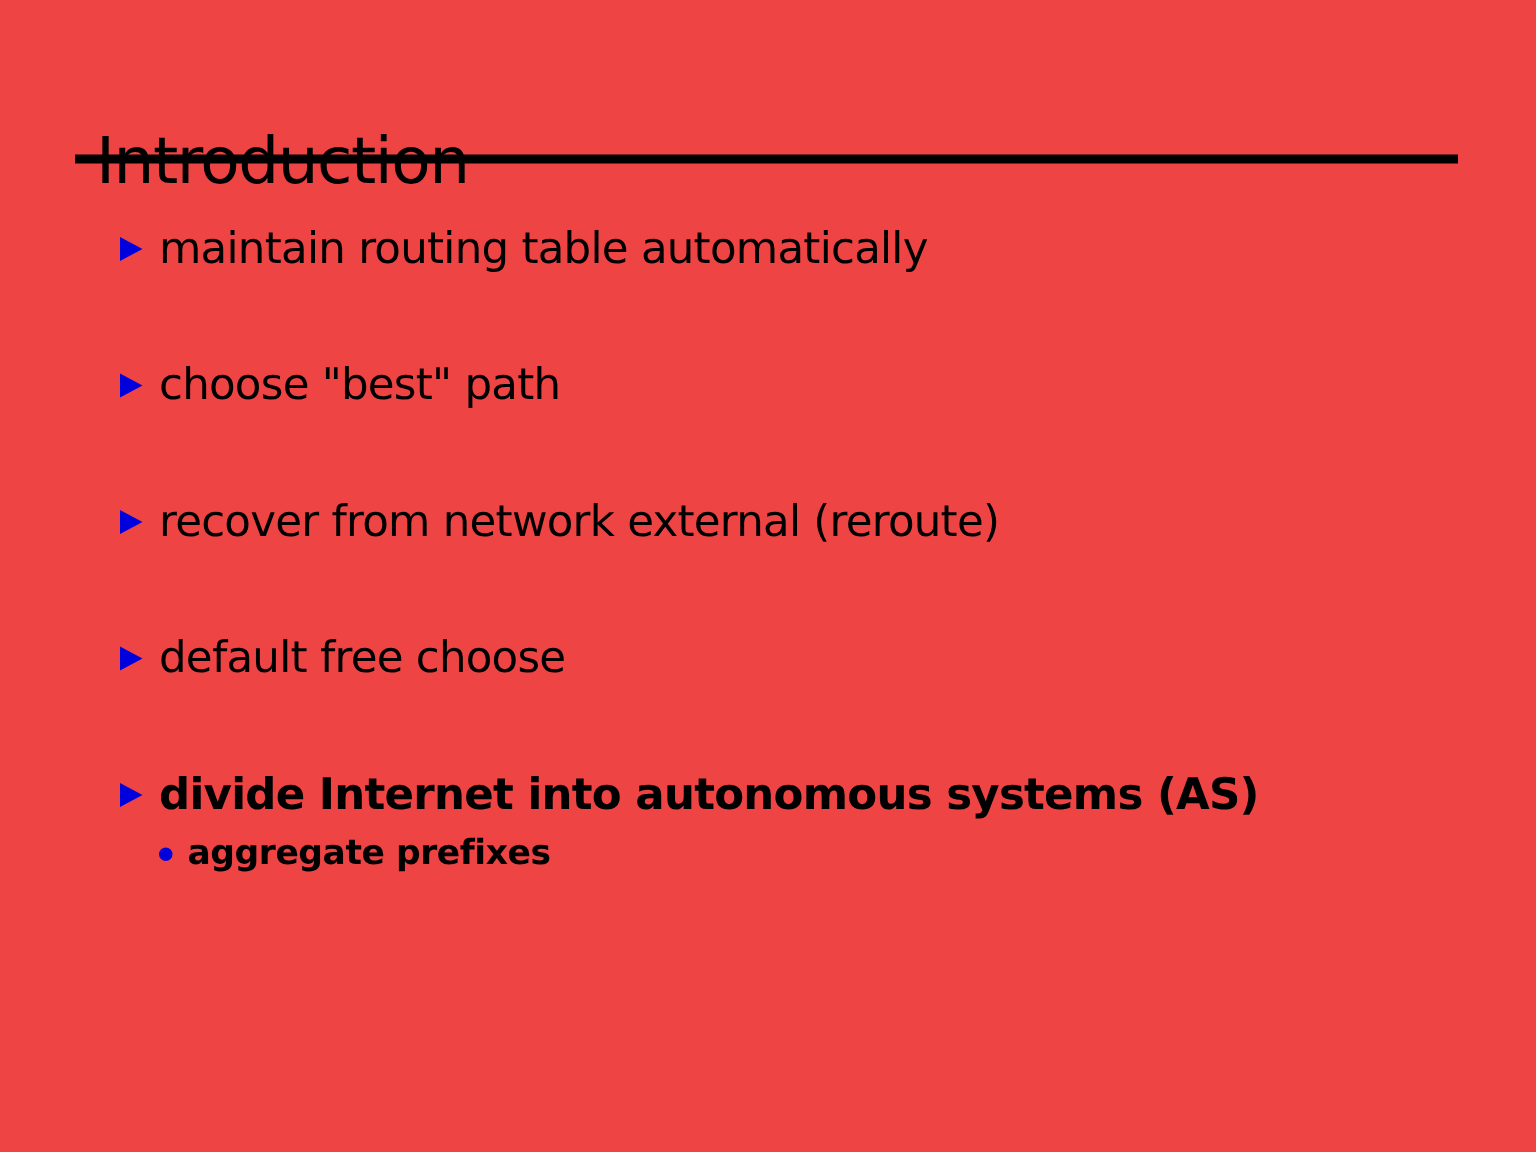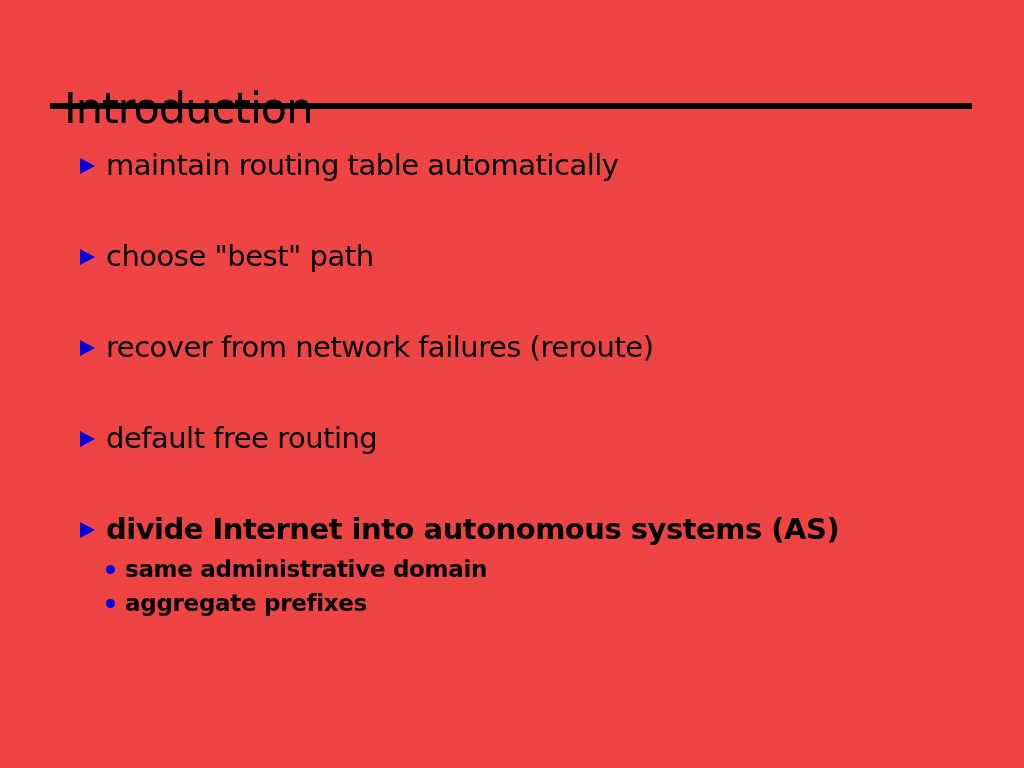--- a/index.html
+++ b/index.html
@@ -106,40 +106,36 @@
       <span class="bullet-text">maintain routing table automatically</span>
     </div>
 
     <div class="bullet-row">
       <span class="tri-bullet"></span>
       <span class="bullet-text">choose "best" path</span>
     </div>
 
     <div class="bullet-row">
       <span class="tri-bullet"></span>
-      <span class="bullet-text">recover from network failures (reroute)</span>
+      <span class="bullet-text">recover from network external (reroute)</span>
     </div>
 
     <div class="bullet-row">
       <span class="tri-bullet"></span>
-      <span class="bullet-text">default free routing</span>
+      <span class="bullet-text">default free choose</span>
     </div>
 
     <div class="bullet-group">
       <div class="bullet-row bullet-group">
         <span class="tri-bullet"></span>
         <span class="bullet-text">divide Internet into autonomous systems (AS)</span>
       </div>
 
       <div class="sub-list">
         <div class="sub-row">
           <span class="dot-bullet"></span>
-          <span class="sub-text">same administrative domain</span>
-        </div>
-        <div class="sub-row">
-          <span class="dot-bullet"></span>
           <span class="sub-text">aggregate prefixes</span>
         </div>
       </div>
     </div>
 
   </div>
 </div>
 
 </body></html>

